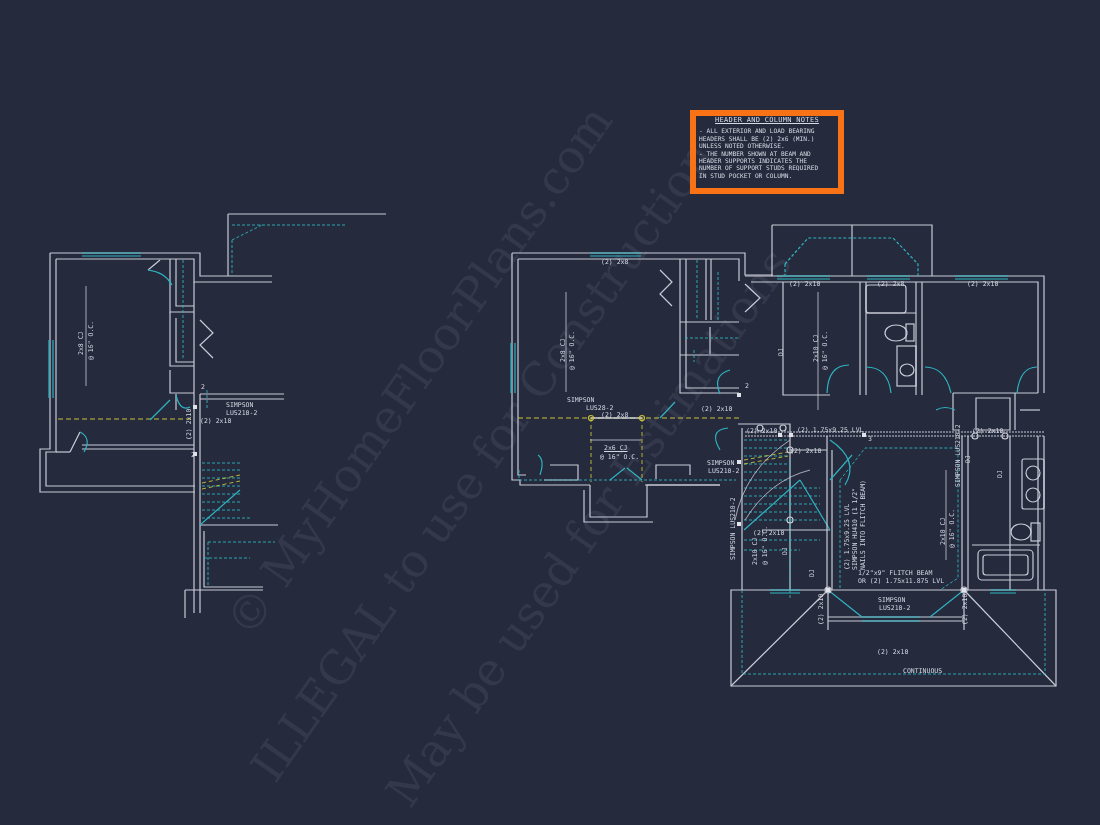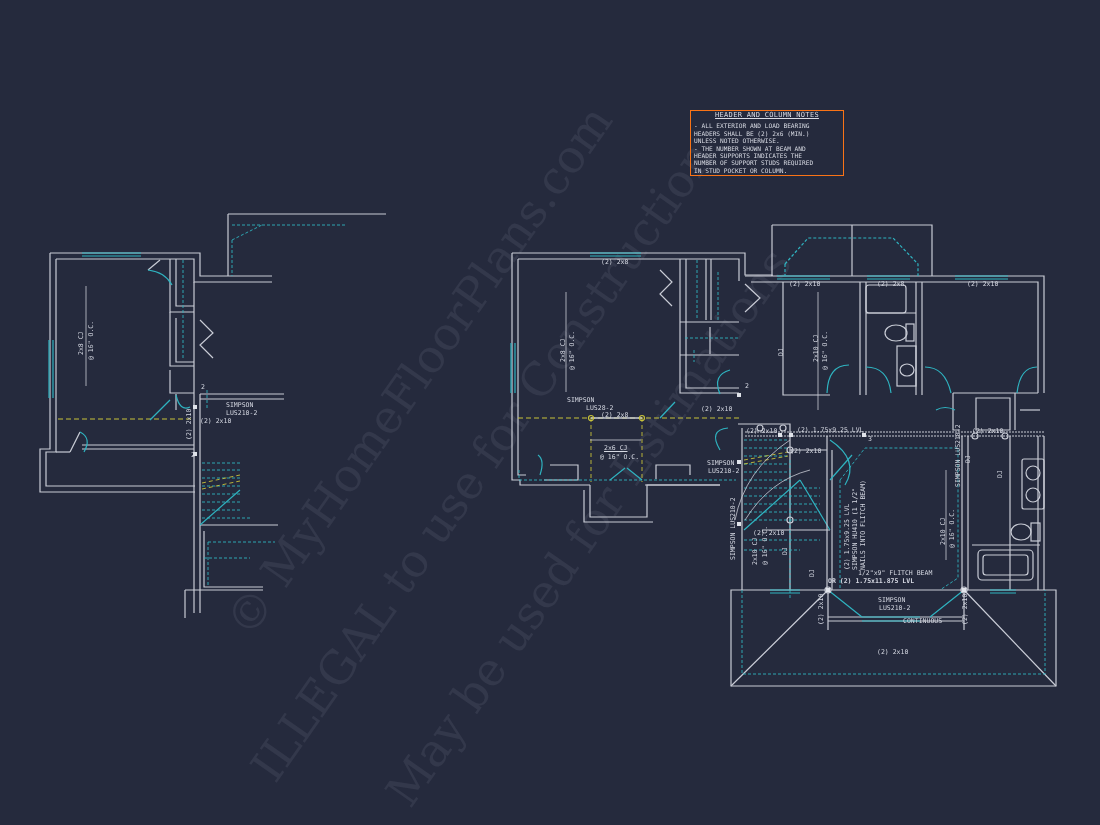--- a/index.html
+++ b/index.html
@@ -1,18 +1,18 @@
 <!DOCTYPE html>
 <html><head>
 <meta charset="utf-8">
 <style>
   html,body{margin:0;padding:0;}
   body{width:1100px;height:825px;background:#252a3d;overflow:hidden;position:relative;font-family:"DejaVu Sans Mono","Liberation Mono",monospace;}
   #plan{position:absolute;left:0;top:0;width:1100px;height:825px;}
-  .note-box{position:absolute;left:690px;top:110px;width:154px;height:66px;border:1px solid #f97316;color:#d8dbe4;font-size:6.2px;line-height:7.4px;padding:0 3px;box-sizing:border-box;}
+  .note-box{position:absolute;left:690px;top:110px;width:154px;height:84px;border:6px solid #f97316;color:#d8dbe4;font-size:6.2px;line-height:7.4px;padding:0 3px;box-sizing:border-box;}
   .note-title{text-align:center;text-decoration:underline;font-size:7px;margin:1px 0 3px 0;letter-spacing:0.3px;}
   .note-line{white-space:nowrap;}
   .lbl{position:absolute;color:#d5d8e2;font-size:6.5px;white-space:nowrap;line-height:7px;}
   .rot{transform:rotate(-90deg);transform-origin:left top;}
   .wm{position:absolute;color:rgba(200,205,220,0.09);font-family:"DejaVu Serif","Liberation Serif",serif;font-size:46px;white-space:nowrap;transform:rotate(-55deg);transform-origin:left top;}
 </style>
 </head>
 <body>
 
 <div class="wm" style="left:215px;top:615px;">© MyHomeFloorPlans.com</div>
@@ -287,21 +287,21 @@
 <div class="lbl rot" style="left:809px;top:577px;">DJ</div>
 <div class="lbl rot" style="left:844px;top:570px;">(2) 1.75x9.25 LVL</div>
 <div class="lbl rot" style="left:852px;top:570px;">SIMPSON HU410 (1 1/2"</div>
 <div class="lbl rot" style="left:860px;top:570px;">NAILS INTO FLITCH BEAM)</div>
 <div class="lbl rot" style="left:940px;top:545px;">2x10 CJ</div>
 <div class="lbl rot" style="left:949px;top:548px;">@ 16" O.C.</div>
 <div class="lbl rot" style="left:955px;top:487px;">SIMPSON LUS210-2</div>
 <div class="lbl rot" style="left:965px;top:463px;">DJ</div>
 <div class="lbl rot" style="left:997px;top:478px;">DJ</div>
 <div class="lbl" style="left:858px;top:570px;">1/2"x9" FLITCH BEAM</div>
-<div class="lbl" style="left:828px;top:578px;font-weight:bold;">OR (2) 1.75x11.875 LVL</div>
+<div class="lbl" style="left:858px;top:578px;">OR (2) 1.75x11.875 LVL</div>
 <div class="lbl" style="left:878px;top:597px;">SIMPSON</div>
 <div class="lbl" style="left:879px;top:605px;">LUS210-2</div>
 <div class="lbl rot" style="left:818px;top:625px;">(2) 2x10</div>
 <div class="lbl rot" style="left:962px;top:625px;">(2) 2x10</div>
-<div class="lbl" style="left:871px;top:618px;padding-left:32px;">CONTINUOUS</div>
+<div class="lbl" style="left:871px;top:668px;padding-left:32px;">CONTINUOUS</div>
 <div class="lbl" style="left:877px;top:649px;">(2) 2x10</div>
 <div class="lbl" style="left:745px;top:383px;">2</div>
 <div class="lbl" style="left:868px;top:436px;">3</div>
 
 </body></html>

